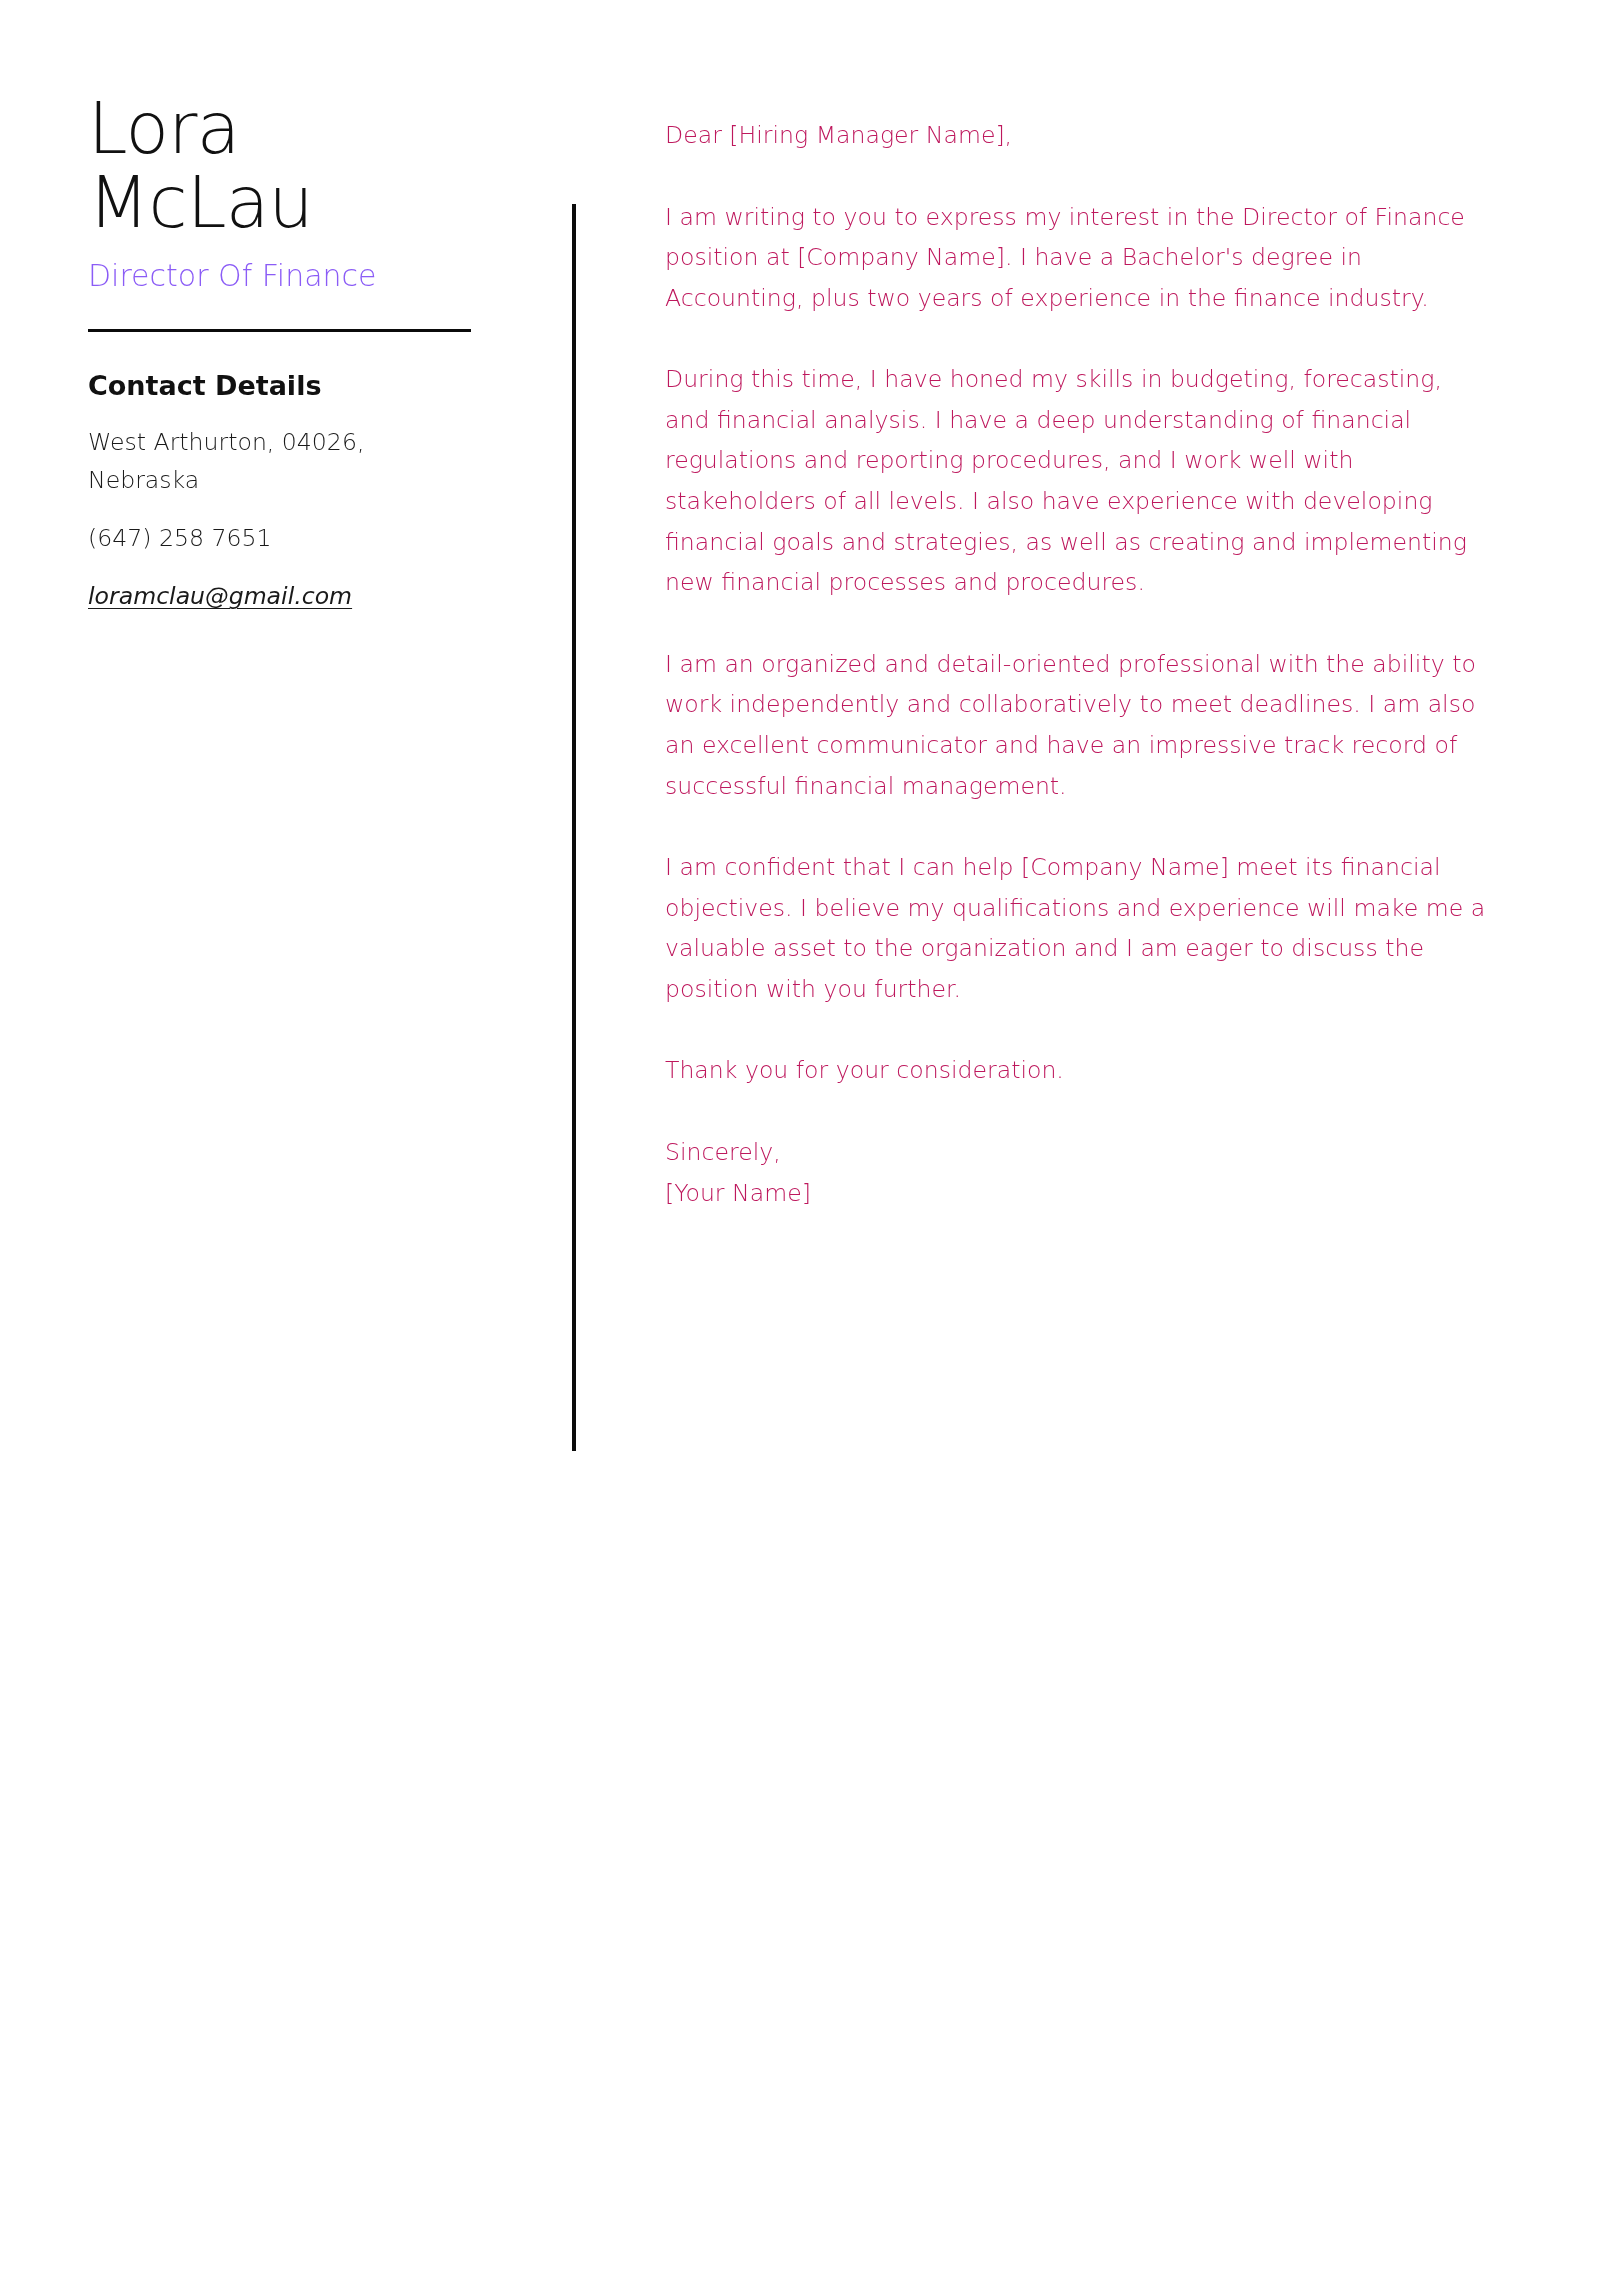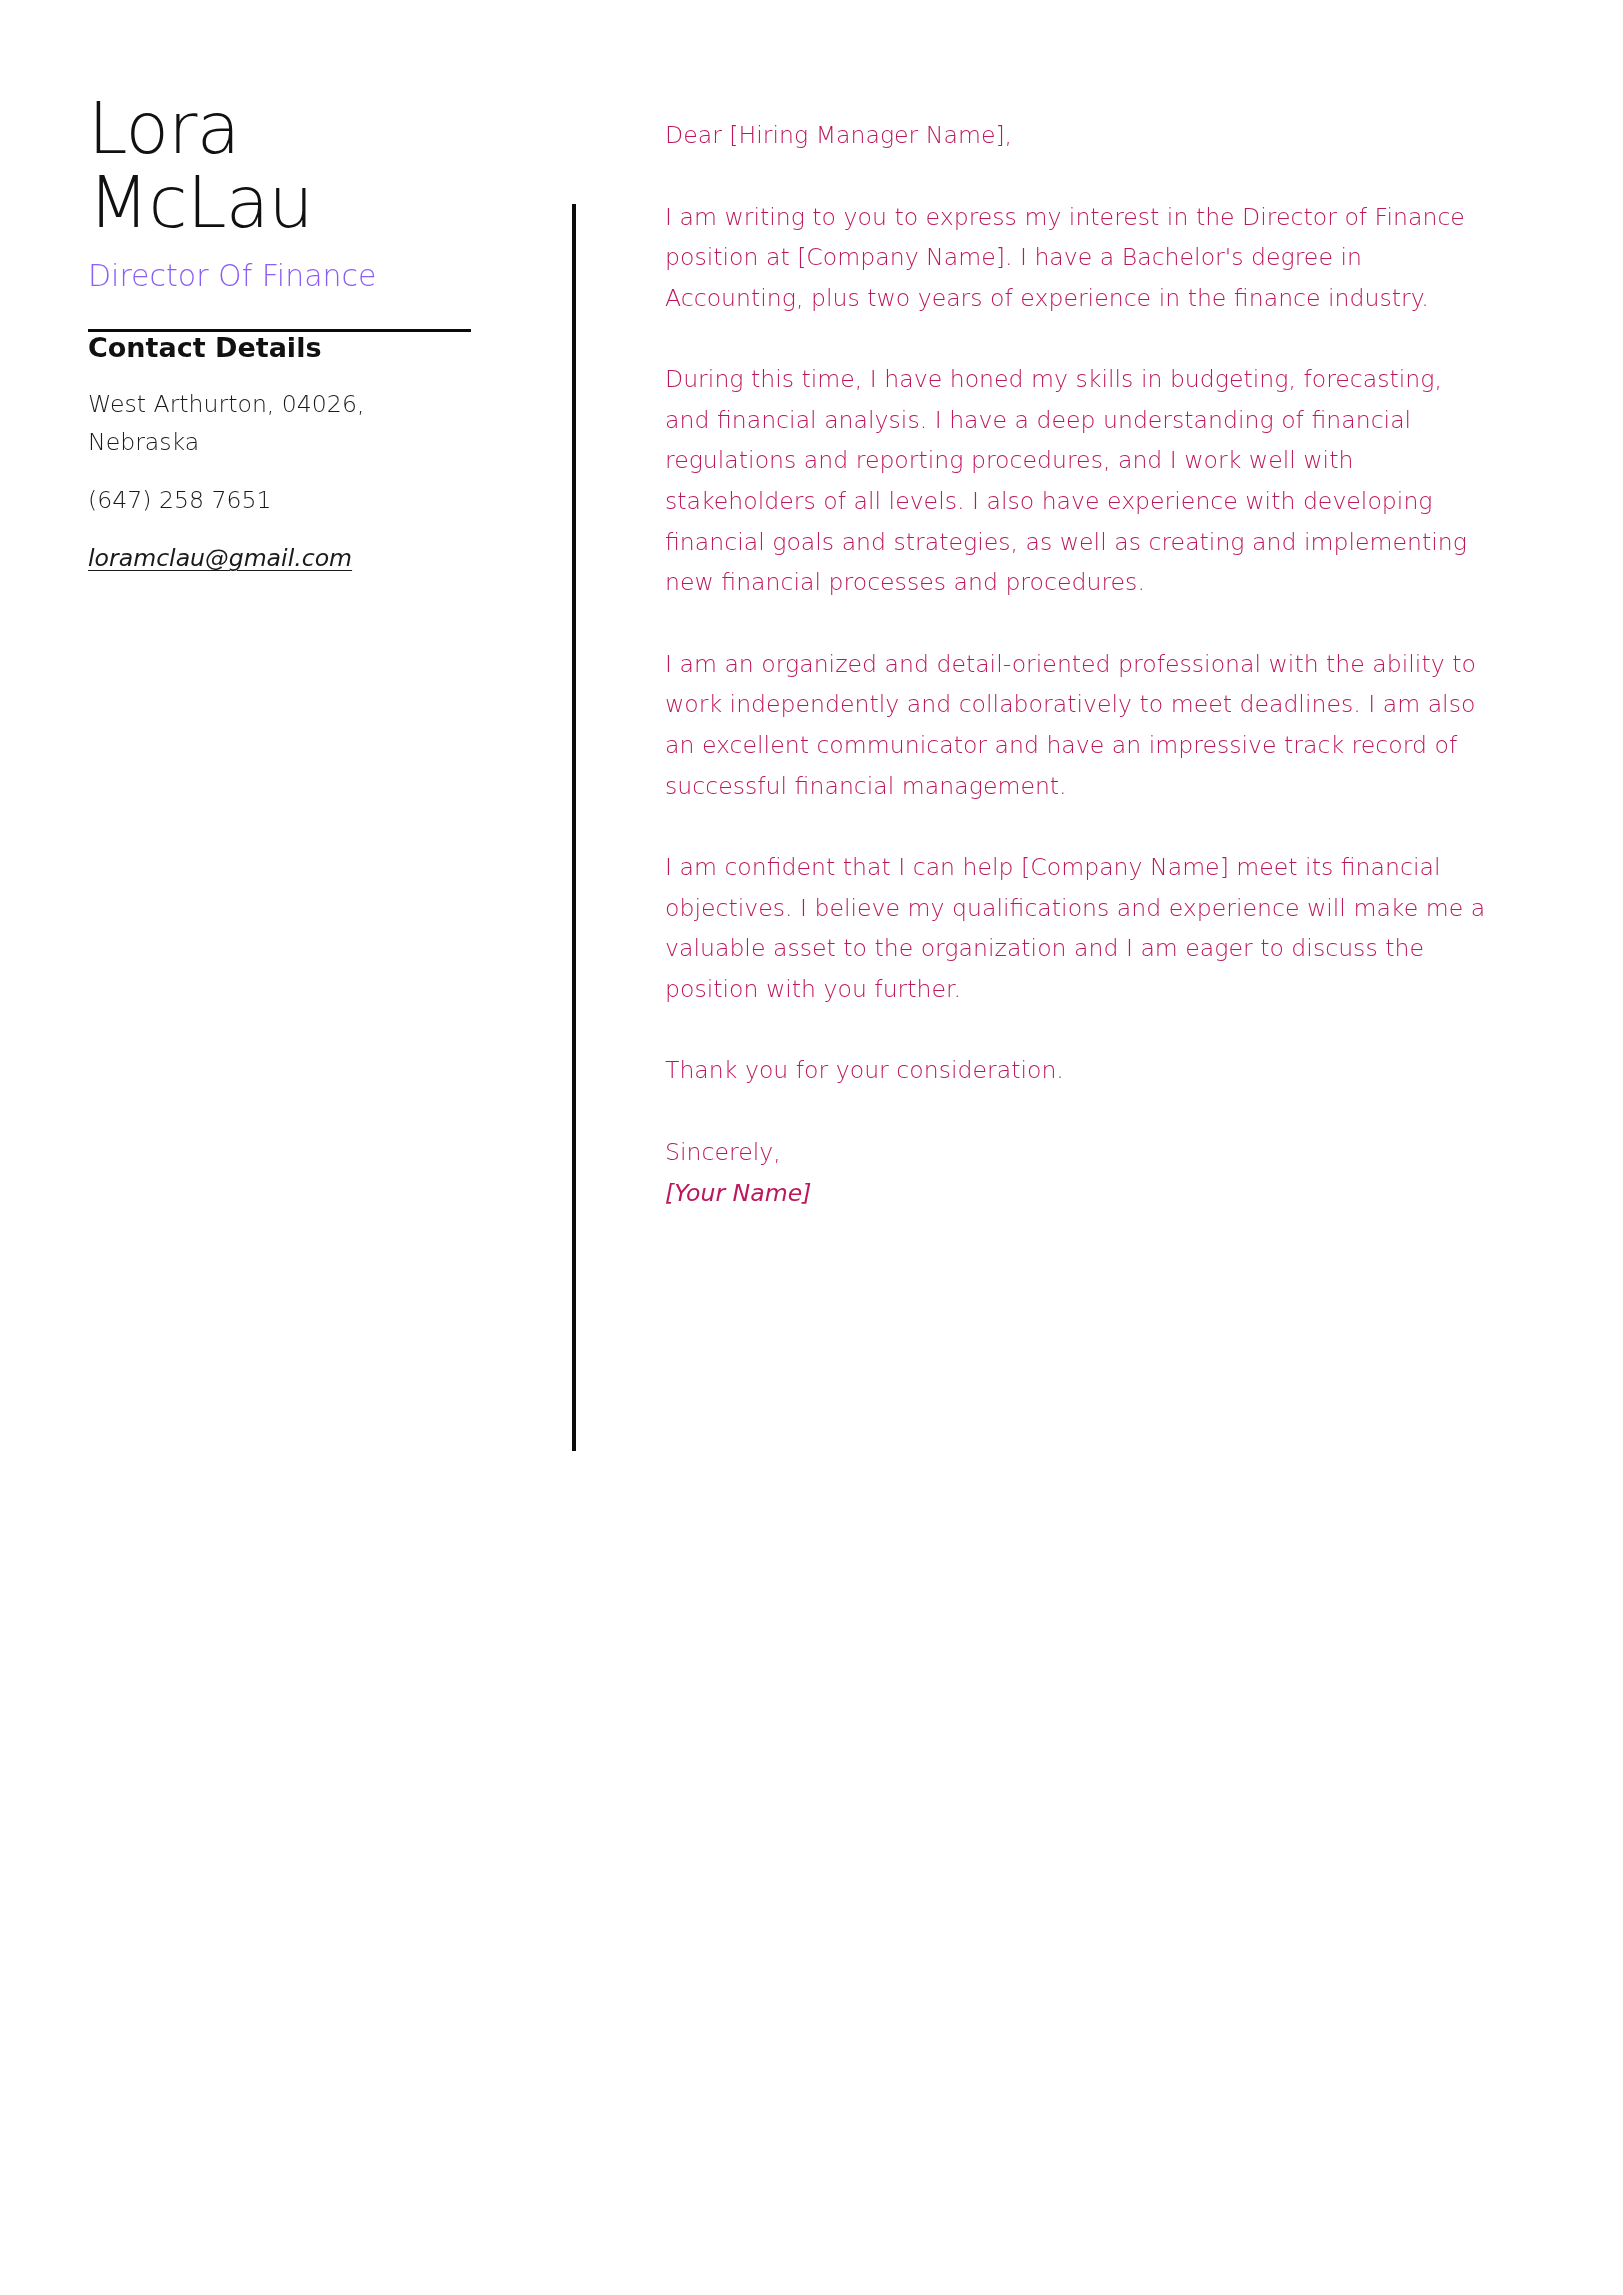--- a/index.html
+++ b/index.html
@@ -52,20 +52,21 @@
   }
 
   .rule-horizontal {
     margin-top: 35px;
     width: 383px;
     height: 3.3px;
     background: #0b0b0b;
   }
 
   .contact-heading {
+    margin-top: 38px;
     font-size: 27px;
     font-weight: 600;
     color: #111111;
     letter-spacing: 0px;
   }
 
   .contact-list {
     margin-top: 22px;
   }
   .contact-item {
@@ -112,21 +113,20 @@
     font-weight: 300;
     line-height: 1.72;
     color: #be185d;
     margin: 0 0 41px 0;
   }
   .letter-para.tight {
     margin-bottom: 0;
   }
   .letter-para.signoff {
     margin-bottom: 9px;
-    font-style: italic;
   }
 </style>
 </head>
 <body>
 
 <div class="page">
 
   <div class="sidebar">
 
     <div class="name-block">

